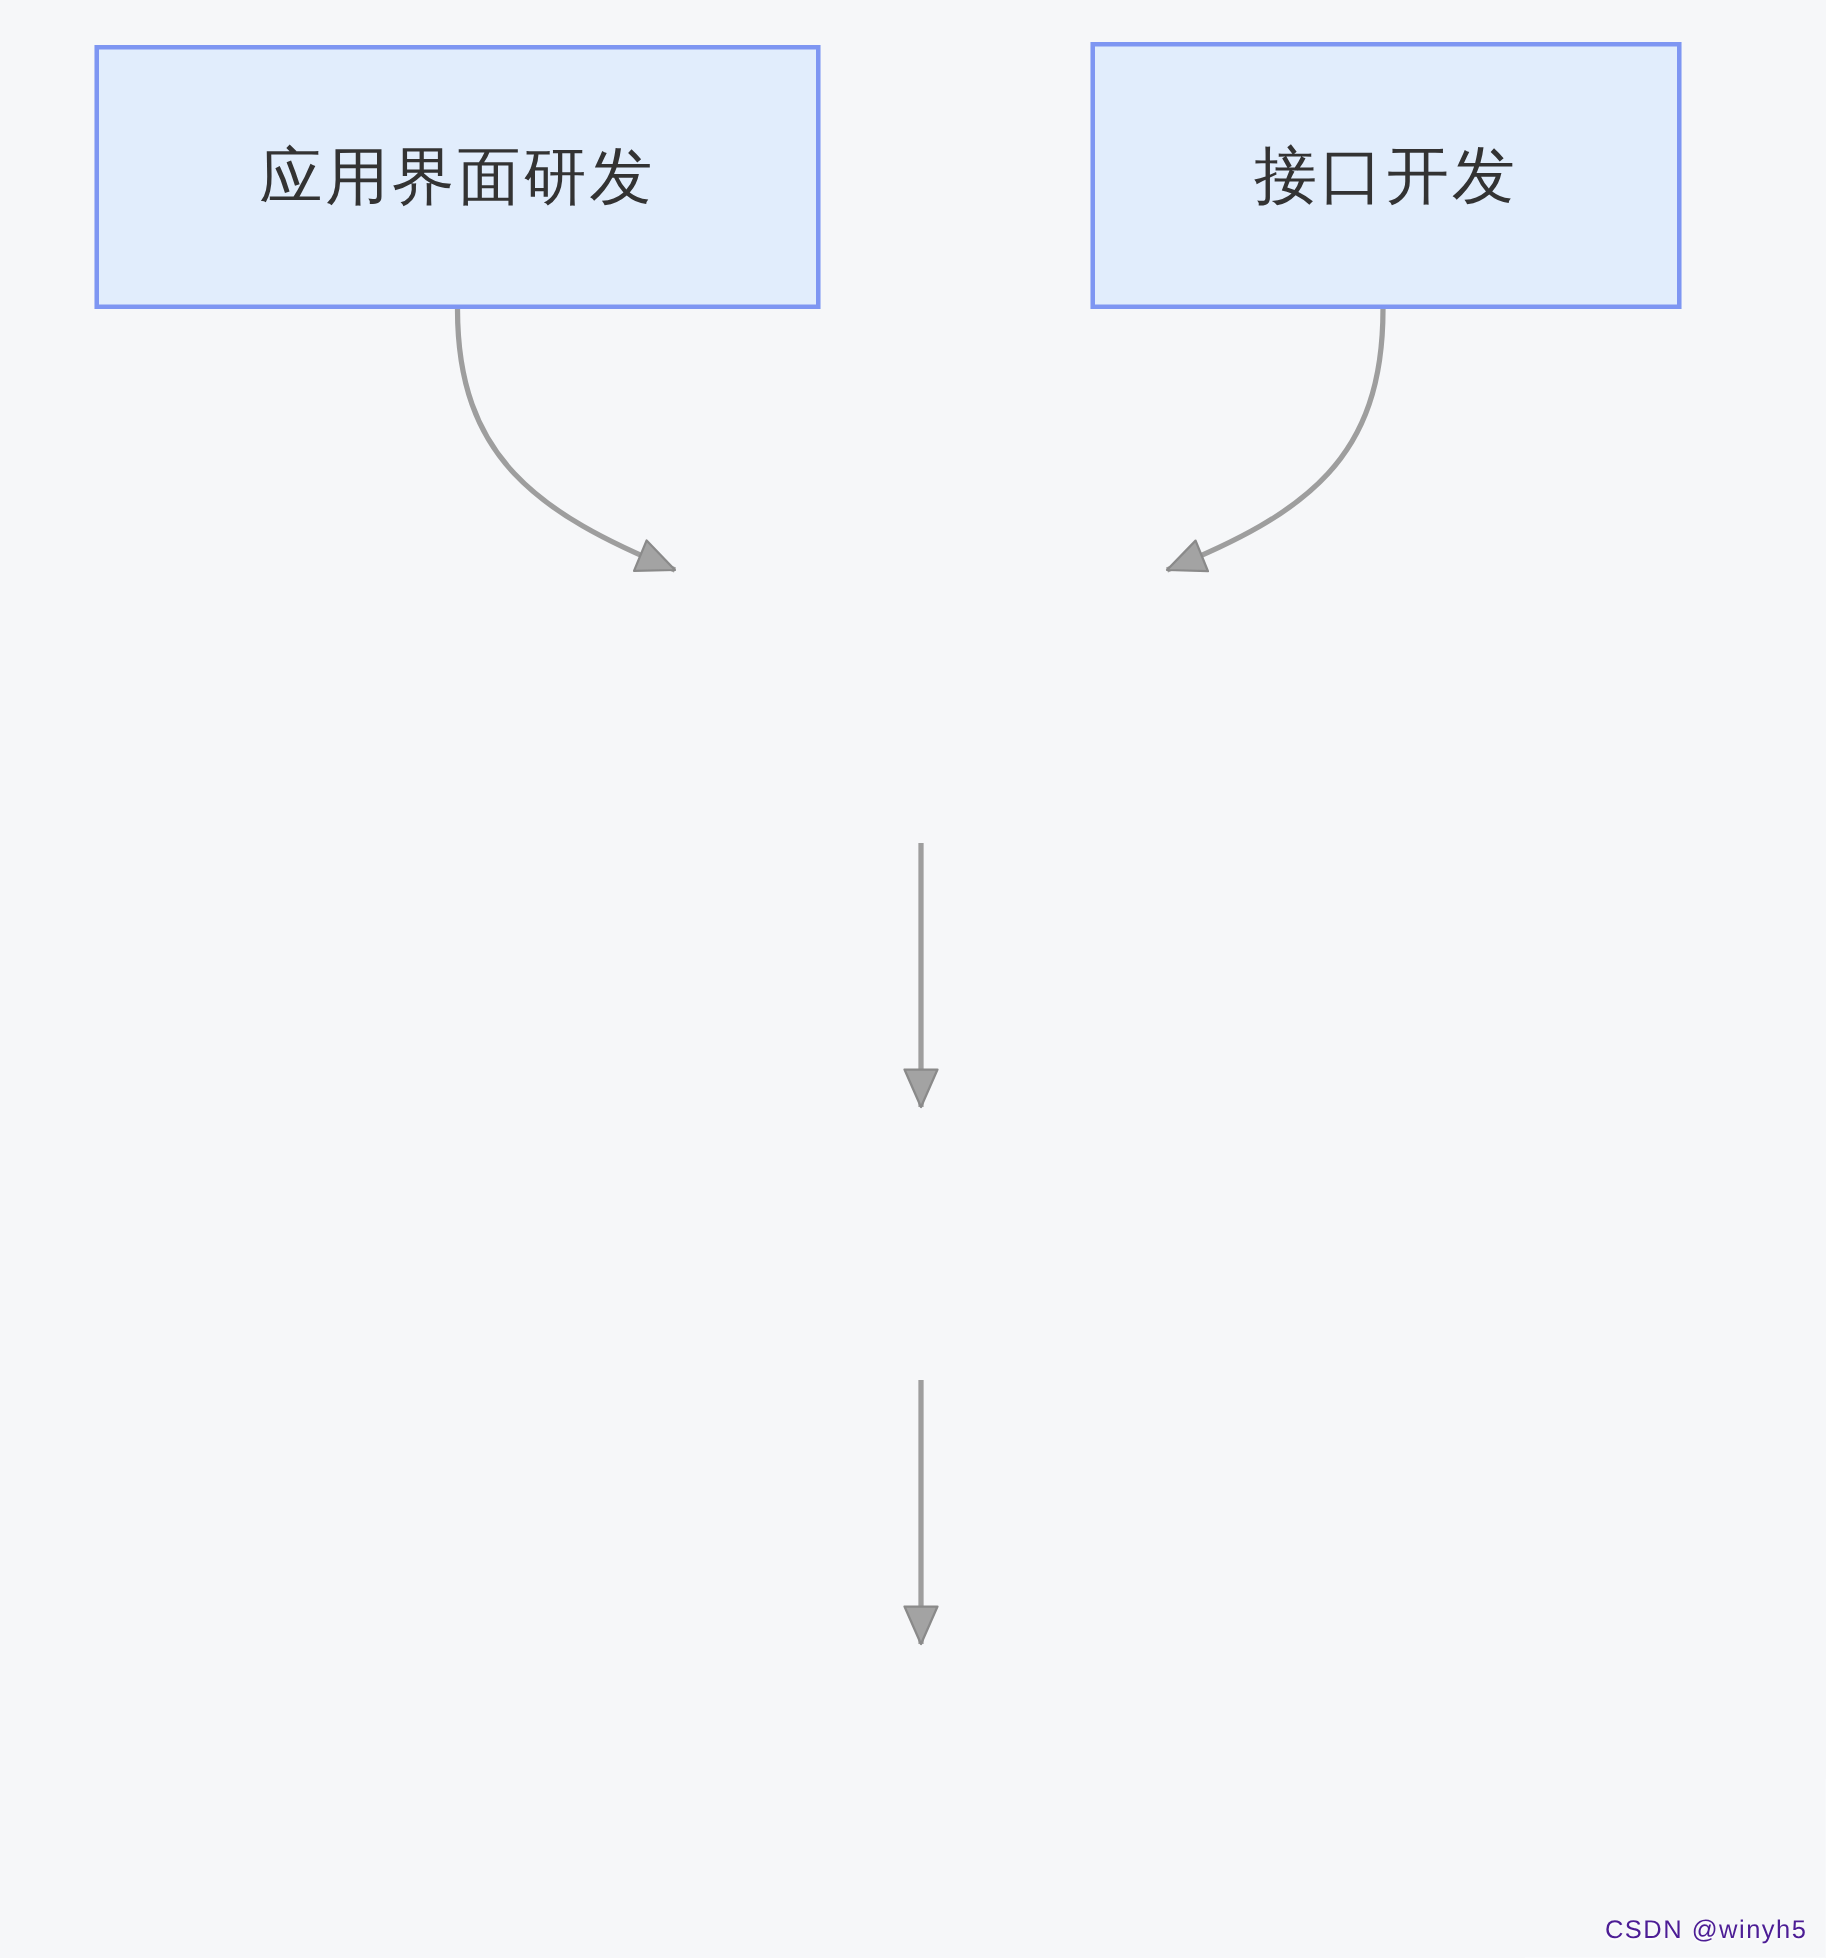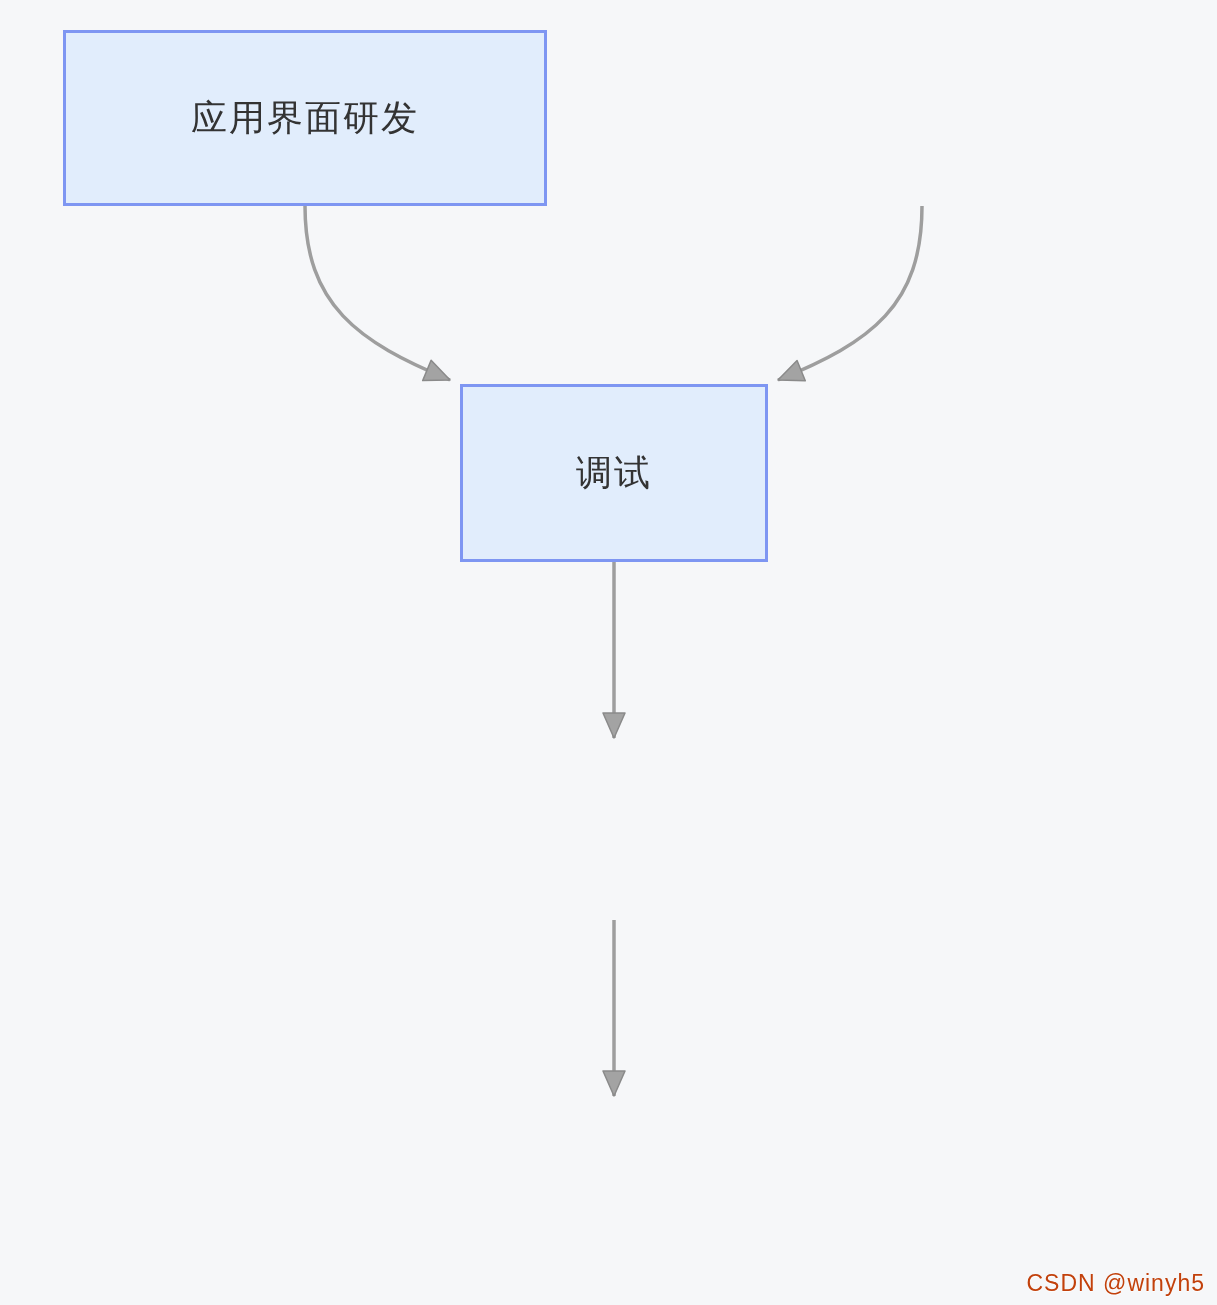--- a/index.html
+++ b/index.html
@@ -25,35 +25,35 @@
   }
   .node {
     position: absolute;
     box-sizing: border-box;
     background: #e1edfc;
     border: 3px solid #7e96f2;
     display: flex;
     align-items: center;
     justify-content: center;
     color: #333333;
-    font-size: 36px;
+    font-size: 42px;
     letter-spacing: 2px;
     text-align: center;
   }
   #node-ui-dev   { left: 63px;  top: 30px;   width: 484px; height: 176px; }
   #node-api-dev  { left: 727px; top: 28px;   width: 394px; height: 178px; }
   #node-debug    { left: 460px; top: 384px;  width: 308px; height: 178px; }
   #node-deploy   { left: 460px; top: 742px;  width: 308px; height: 178px; }
   #node-operate  { left: 460px; top: 1100px; width: 308px; height: 177px; }
   .watermark {
     position: absolute;
     right: 12px;
     bottom: 8px;
-    font-size: 23px;
-    color: #c2410c;
+    font-size: 17px;
+    color: #4c1d95;
     text-shadow: 0 1px 1px rgba(255,255,255,0.9);
     letter-spacing: 1px;
   }
 </style>
 </head>
 <body>
 
 <div id="canvas">
 
   <svg id="edges" viewBox="0 0 1217 1305" xmlns="http://www.w3.org/2000/svg">
@@ -65,22 +65,22 @@
     <path d="M305,206 C305,305 358,342 450,380" fill="none" stroke-width="3.5" marker-end="url(#arrowhead)" stroke="#9e9e9e"></path>
     <path d="M922,206 C922,305 872,342 778,380" fill="none" stroke-width="3.5" marker-end="url(#arrowhead)" stroke="#9e9e9e"></path>
     <path d="M614,562 L614,738" fill="none" stroke-width="3.5" marker-end="url(#arrowhead)" stroke="#9e9e9e"></path>
     <path d="M614,920 L614,1096" fill="none" stroke-width="3.5" marker-end="url(#arrowhead)" stroke="#9e9e9e"></path>
   </svg>
 
   <div class="node" id="node-ui-dev">
     <span>应用界面研发</span>
   </div>
 
+  <div class="node" id="node-api-dev">
+    <span>接口开发</span>
+  </div>
 
-  <div class="node" id="node-debug">
-    <span>调试</span>
-  </div>
 
 
 
   <div class="watermark">CSDN @winyh5</div>
 
 </div>
 
 </body></html>

